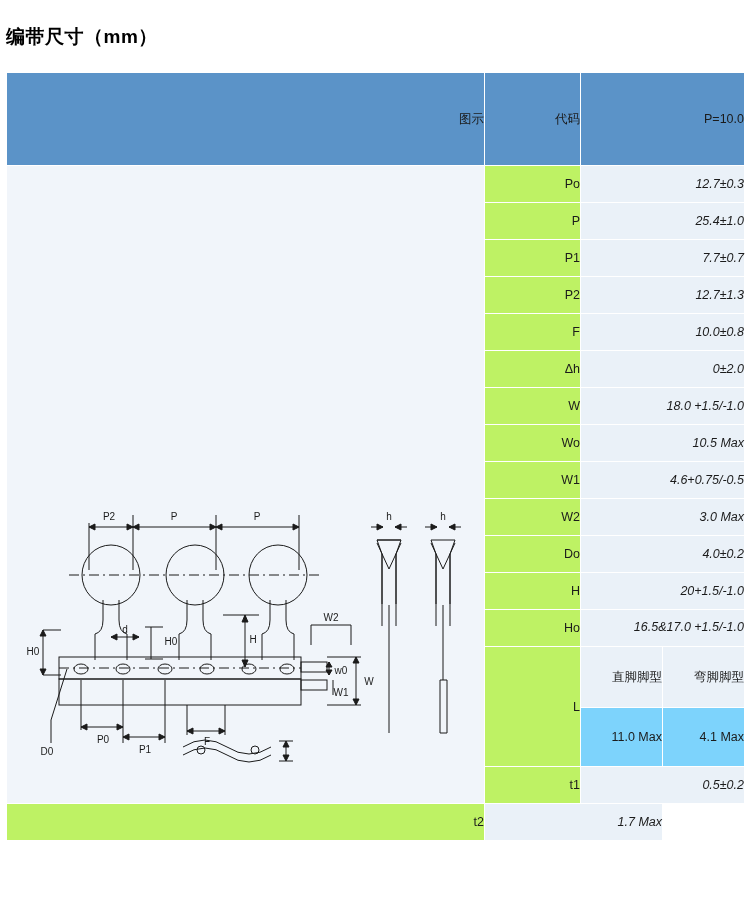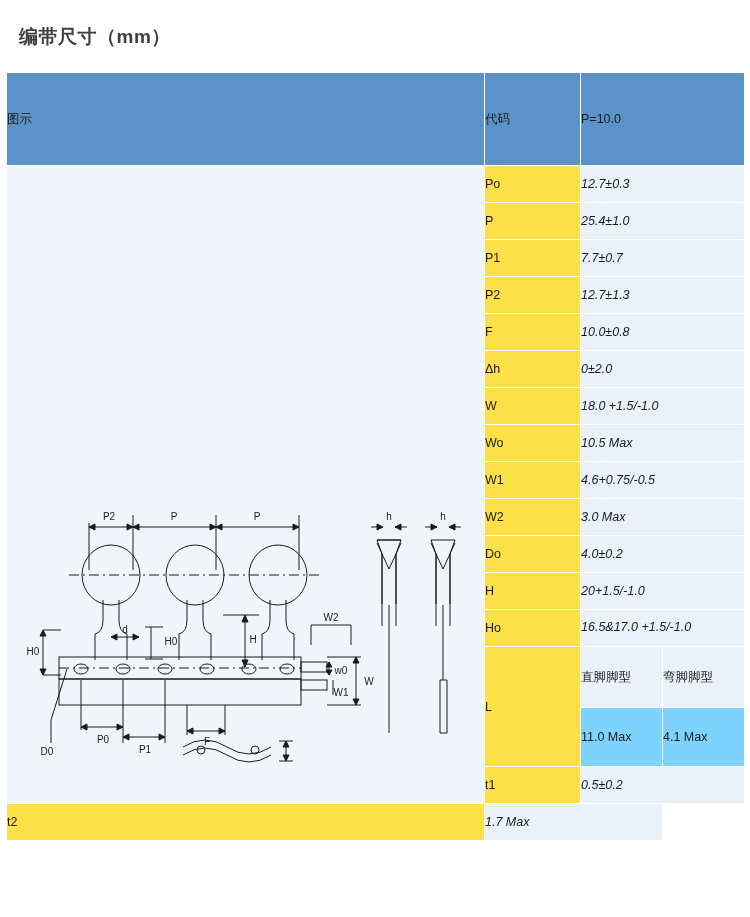--- a/index.html
+++ b/index.html
@@ -14,52 +14,52 @@
     color: #1a1a1a;
     overflow: hidden;
   }
   .page {
     position: relative;
     width: 750px;
     height: 917px;
   }
   .page-title {
     position: absolute;
-    left: 19px;
+    left: 6px;
     top: 24px;
     font-size: 19px;
     font-weight: bold;
-    color: #404040;
+    color: #000000;
     letter-spacing: 0.5px;
   }
   table.spec {
     position: absolute;
     left: 6px;
     top: 72px;
     width: 738px;
     border-collapse: collapse;
     table-layout: fixed;
   }
   table.spec td, table.spec th {
     border: 1px solid #ffffff;
     padding: 0;
-    text-align: left;
+    text-align: right;
     vertical-align: middle;
     font-size: 12.5px;
     color: #1b1b1b;
   }
   .hdr {
     background: #5b93c8;
     color: #ffffff;
     font-size: 13px;
     height: 92px;
     border: 1px solid #ffffff !important;
   }
   .cell-code {
-    background: #fde047;
+    background: #bef264;
     height: 36px;
   }
   .cell-val {
     background: #eaf1f8;
     height: 36px;
     font-style: italic;
   }
   .cell-fig {
     background: #f1f5fa;
     vertical-align: top;

